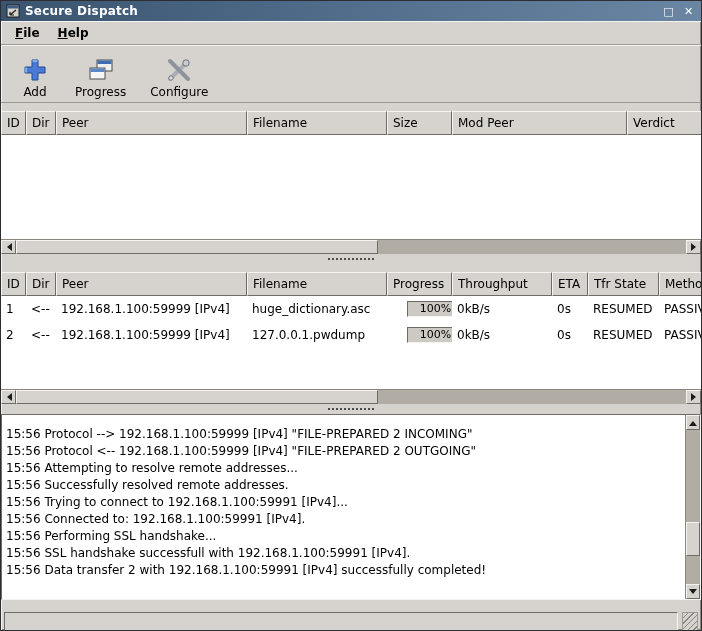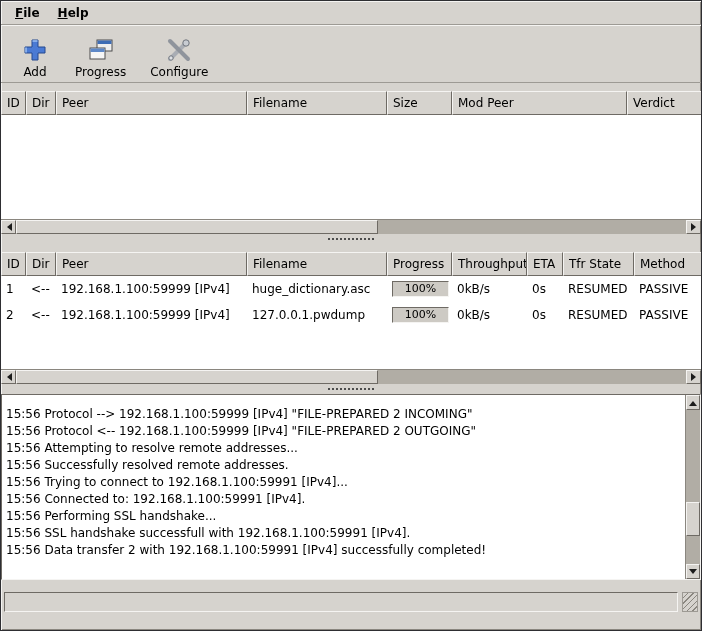--- a/index.html
+++ b/index.html
@@ -63,24 +63,24 @@
   .tbody-pending { height:104px; flex:0 0 104px; }
   .tbody-active  { height:93px;  flex:0 0 93px; }
   .trow { display:flex; height:26px; align-items:center; }
   .td { flex:0 0 auto; padding-left:5px; overflow:hidden; white-space:nowrap; }
 
   
   .pt .c0{width:25px} .pt .c1{width:30px} .pt .c2{width:191px} .pt .c3{width:140px}
   .pt .c4{width:65px} .pt .c5{width:175px} .pt .c6{width:76px}
   
   .tt .c0{width:25px} .tt .c1{width:30px} .tt .c2{width:191px} .tt .c3{width:140px}
-  .tt .c4{width:65px} .tt .c5{width:75px} .tt .c6{width:36px} .tt .c7{width:71px} .tt .c8{width:80px}
+  .tt .c4{width:65px} .tt .c5{width:100px} .tt .c6{width:36px} .tt .c7{width:71px} .tt .c8{width:80px}
 
   .progress {
-    width:57px; height:16px; margin-left:0;
+    width:57px; height:16px; margin-left:15px;
     background:#cdcac4;
     border-top:1px solid #6e6a64; border-left:1px solid #6e6a64;
     border-right:1px solid #f5f4f2; border-bottom:1px solid #f5f4f2;
     text-align:center; font-size:11px; line-height:14px;
   }
 
   
   .hscroll {
     height:15px; flex:0 0 15px;
     display:flex; background:#b1ada5;
@@ -147,20 +147,32 @@
     width:16px; height:20px; flex:0 0 16px;
     background:repeating-linear-gradient(135deg,#d6d3ce 0 3px,#8a867f 3px 4px);
     border:1px solid #9d9a94;
   }
 </style>
 </head>
 <body>
 
 <div class="window">
 
+  <div class="titlebar">
+    <span class="title-icon">
+      <svg width="14" height="14" viewBox="0 0 14 14">
+        <rect x="1" y="1" width="12" height="12" fill="#d6d3ce" stroke="#1c1c1c"></rect>
+        <rect x="1.5" y="1.5" width="11" height="3" fill="#3e5d82"></rect>
+        <path d="M4 11 L10 6 M4 11 L8 11 M4 11 L4 8" stroke="#1c1c1c" stroke-width="1.2" fill="none"></path>
+      </svg>
+    </span>
+    <span class="title-text">Secure Dispatch</span>
+    <span class="win-btn">□</span>
+    <span class="win-btn">✕</span>
+  </div>
 
   <div class="menubar">
     <span class="menu-item">File</span>
     <span class="menu-item">Help</span>
   </div>
 
   <div class="toolbar">
     <div class="tool-btn">
       <span class="tool-icon">
         <svg width="26" height="26" viewBox="0 0 26 26">

